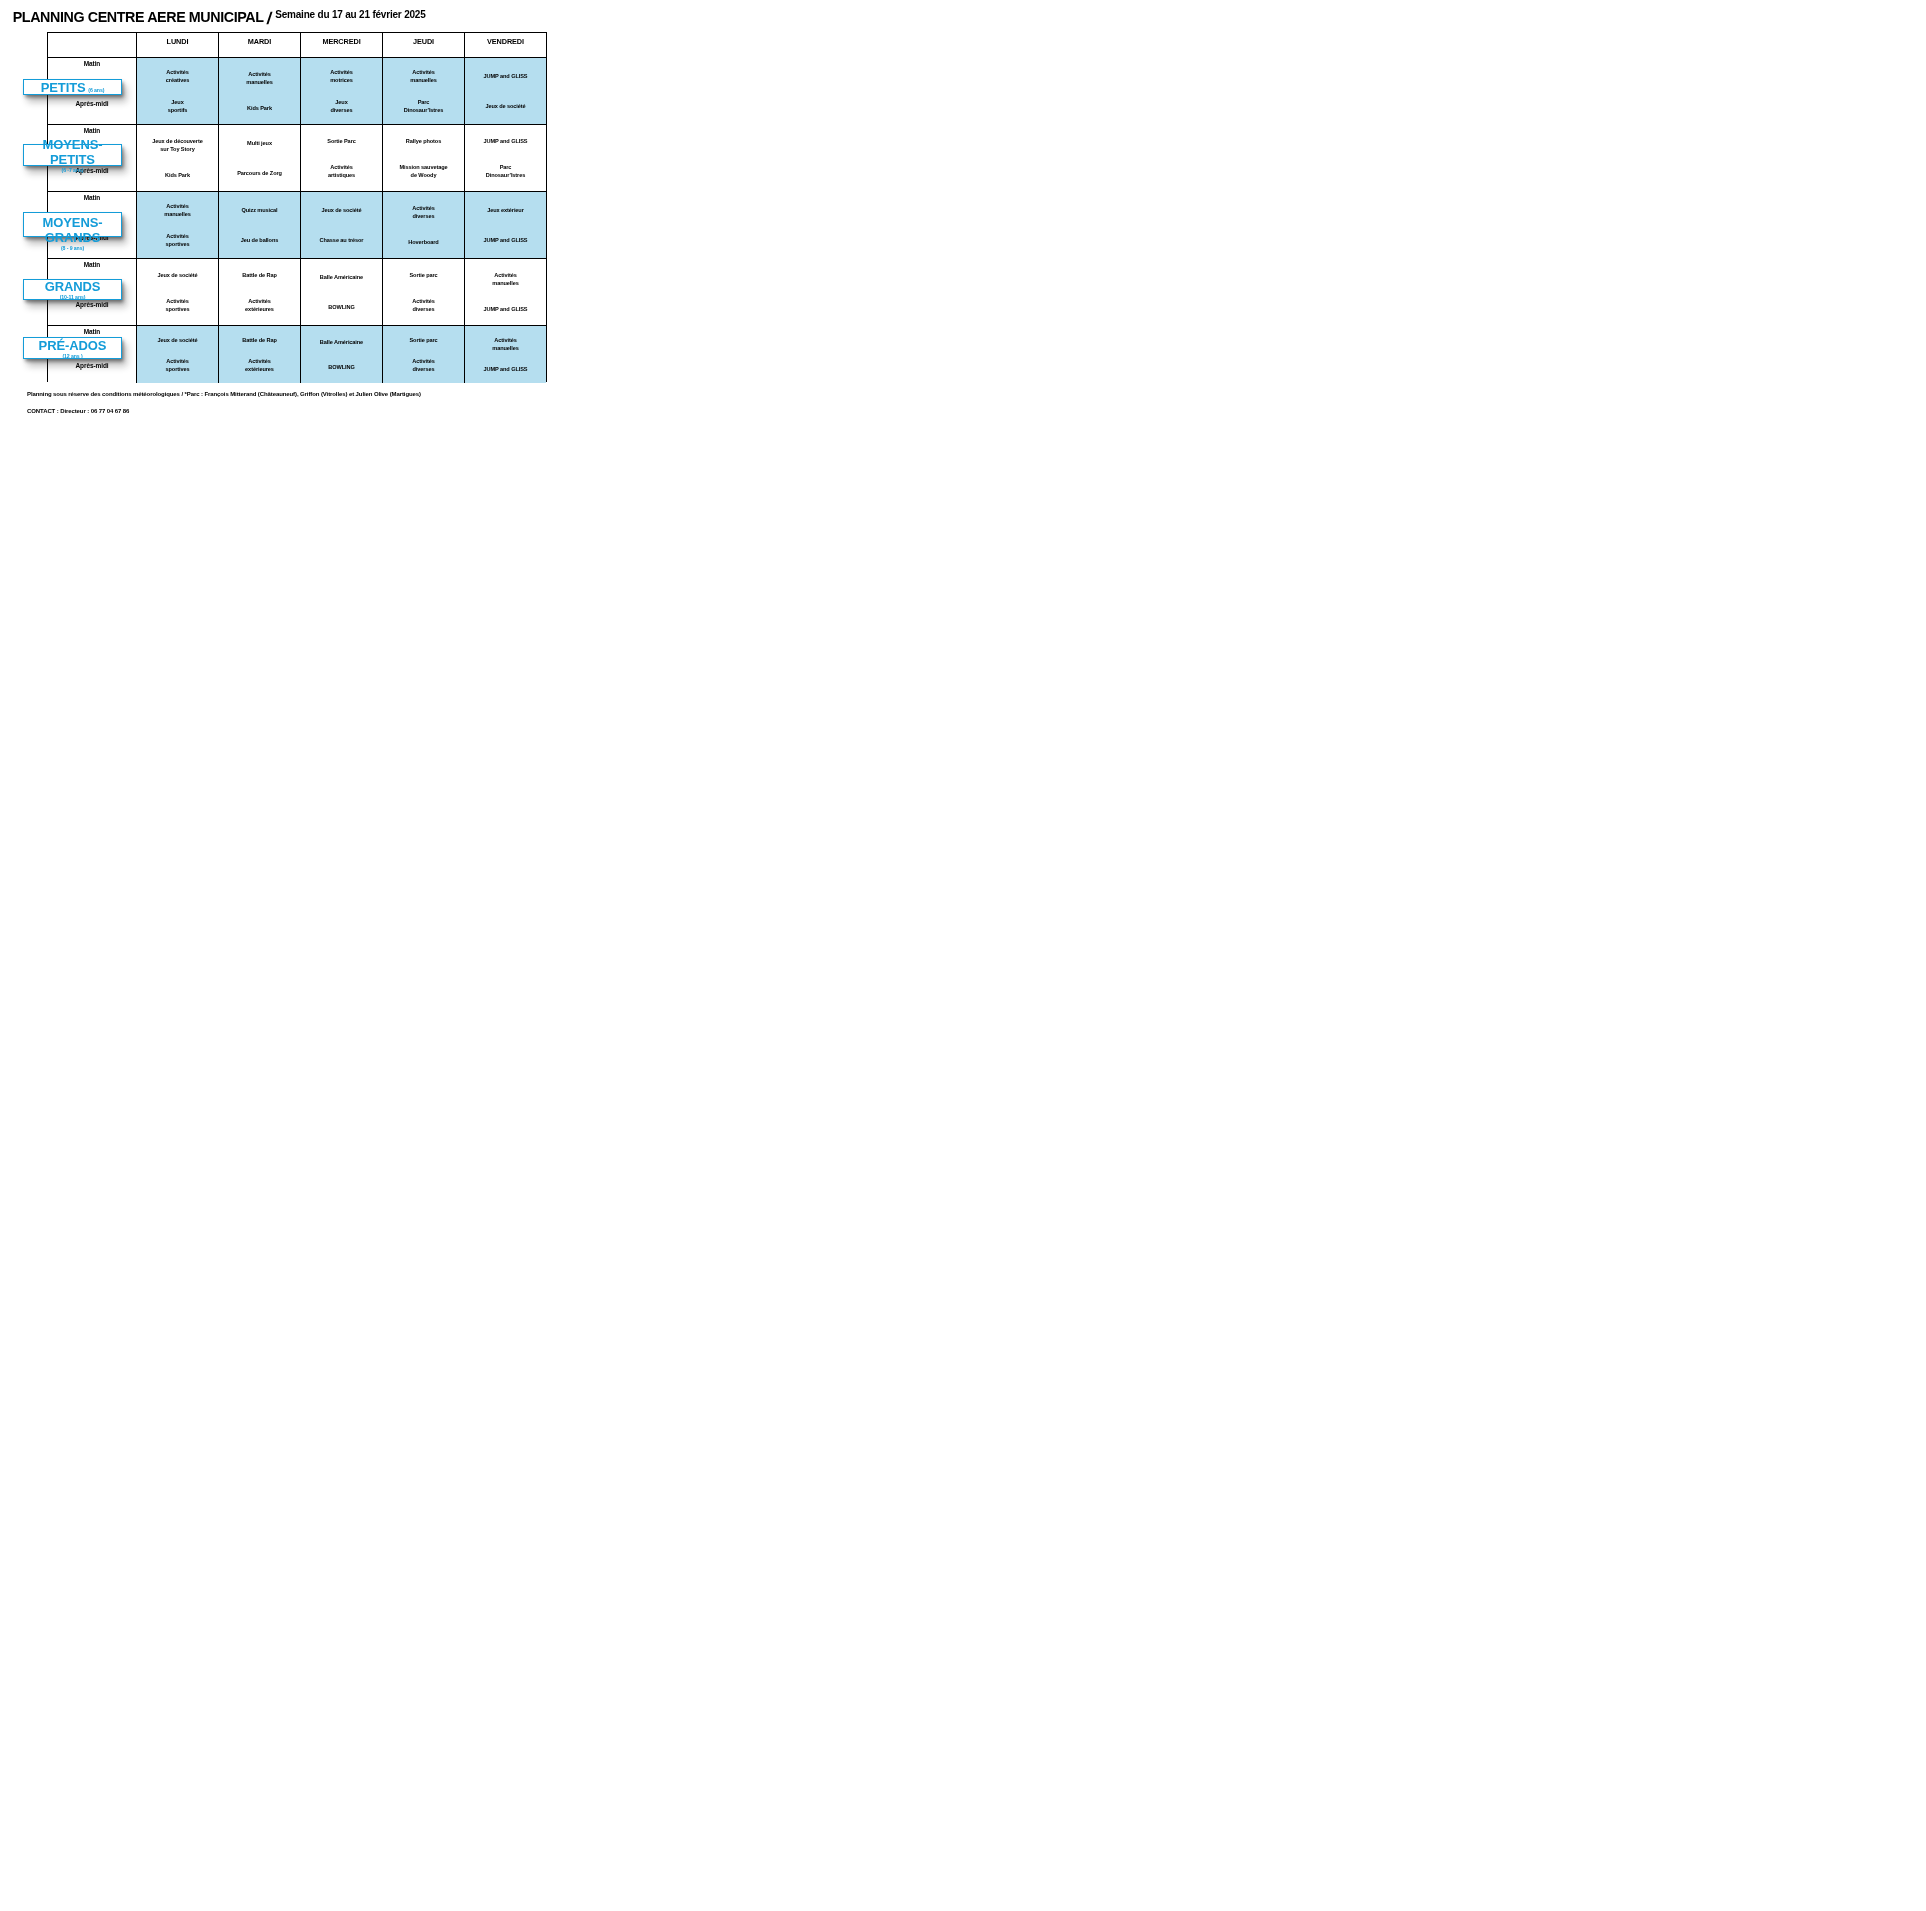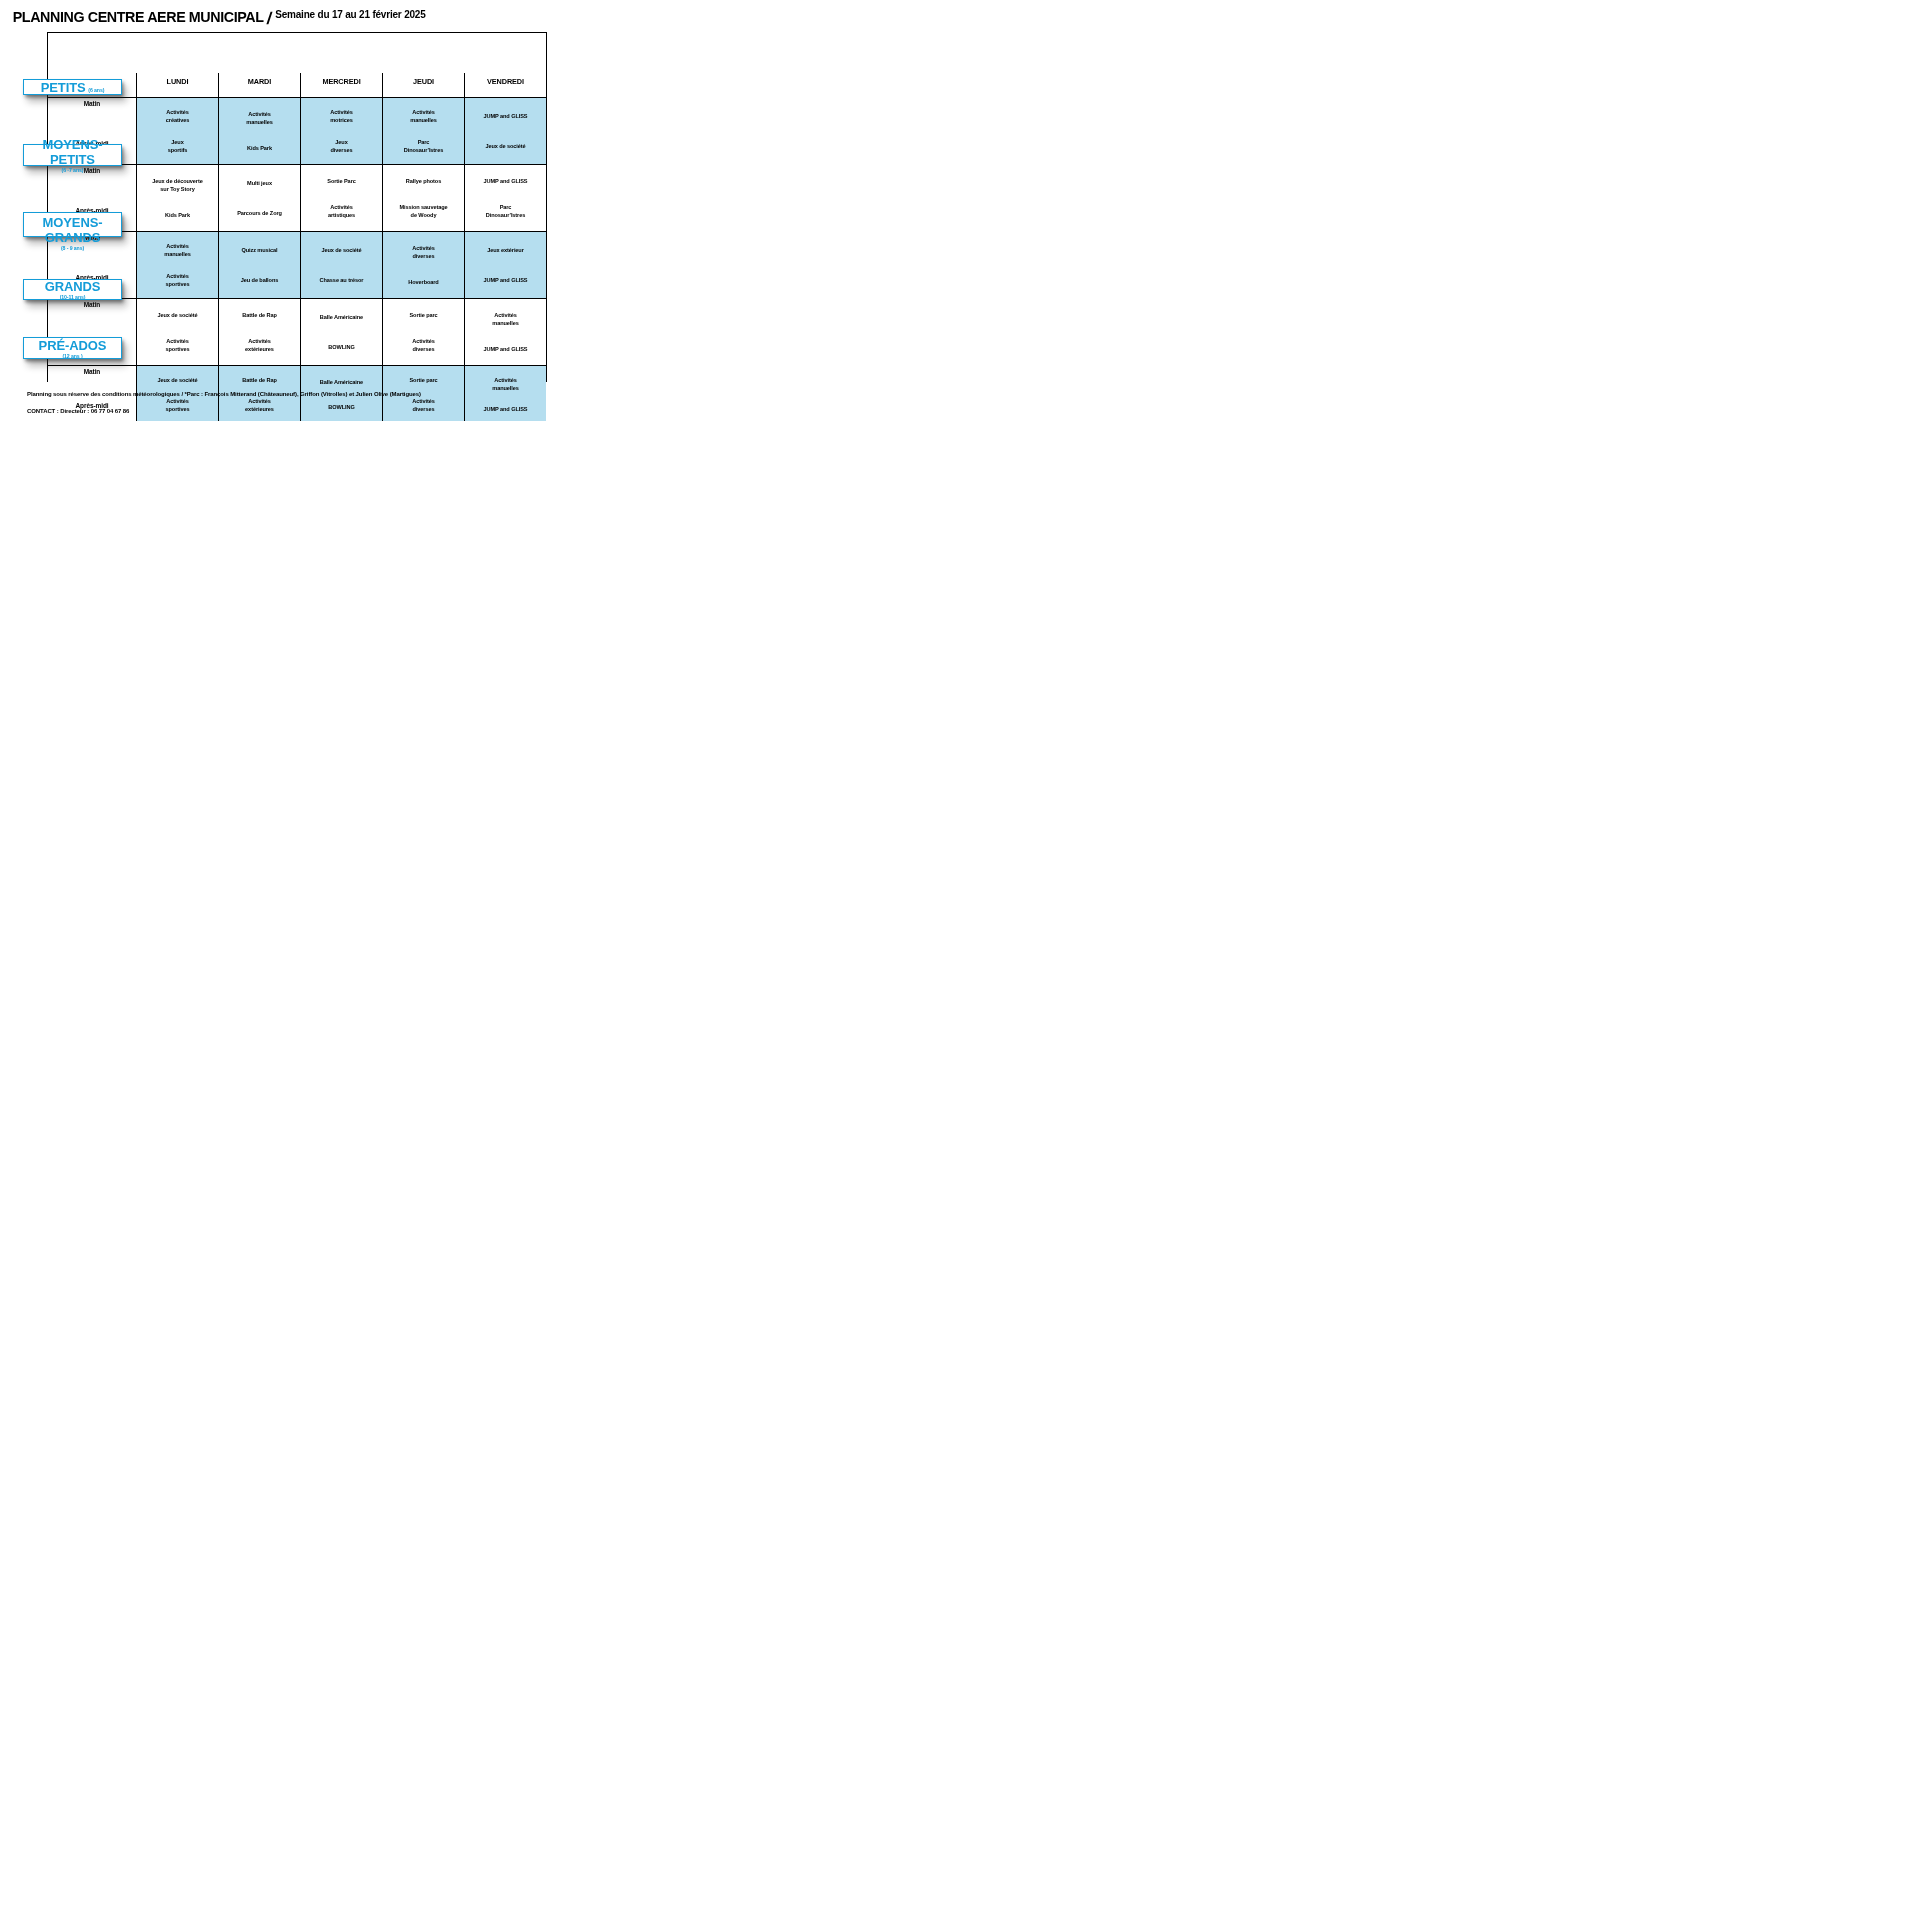--- a/index.html
+++ b/index.html
@@ -23,21 +23,21 @@
   .title-sub{font-size:10px;letter-spacing:-0.2px;}
   
   .schedule{
     position:absolute;left:47px;top:32px;
     width:500px;height:350px;
     border:1.2px solid #000;
     box-sizing:border-box;
     background:#fff;
   }
   .row{display:flex;box-sizing:border-box;border-bottom:1.5px solid #000;}
-  .row-header{height:25px;margin-top:40px;}
+  .row-header{height:25px;}
   .row-group{height:67px;}
   .row-last{height:57px;border-bottom:none;}
   .cell{box-sizing:border-box;border-right:0.8px solid #000;position:relative;}
   .cell:last-child{border-right:none;}
   .col-time{width:89px;flex:0 0 89px;background:#fff;}
   .col-day{flex:1 1 0;}
   .blue .col-day{background:#B5DEEF;}
   .hcell{
     display:flex;align-items:flex-start;justify-content:center;
     padding-top:3.5px;font-size:7.3px;letter-spacing:-0.1px;

